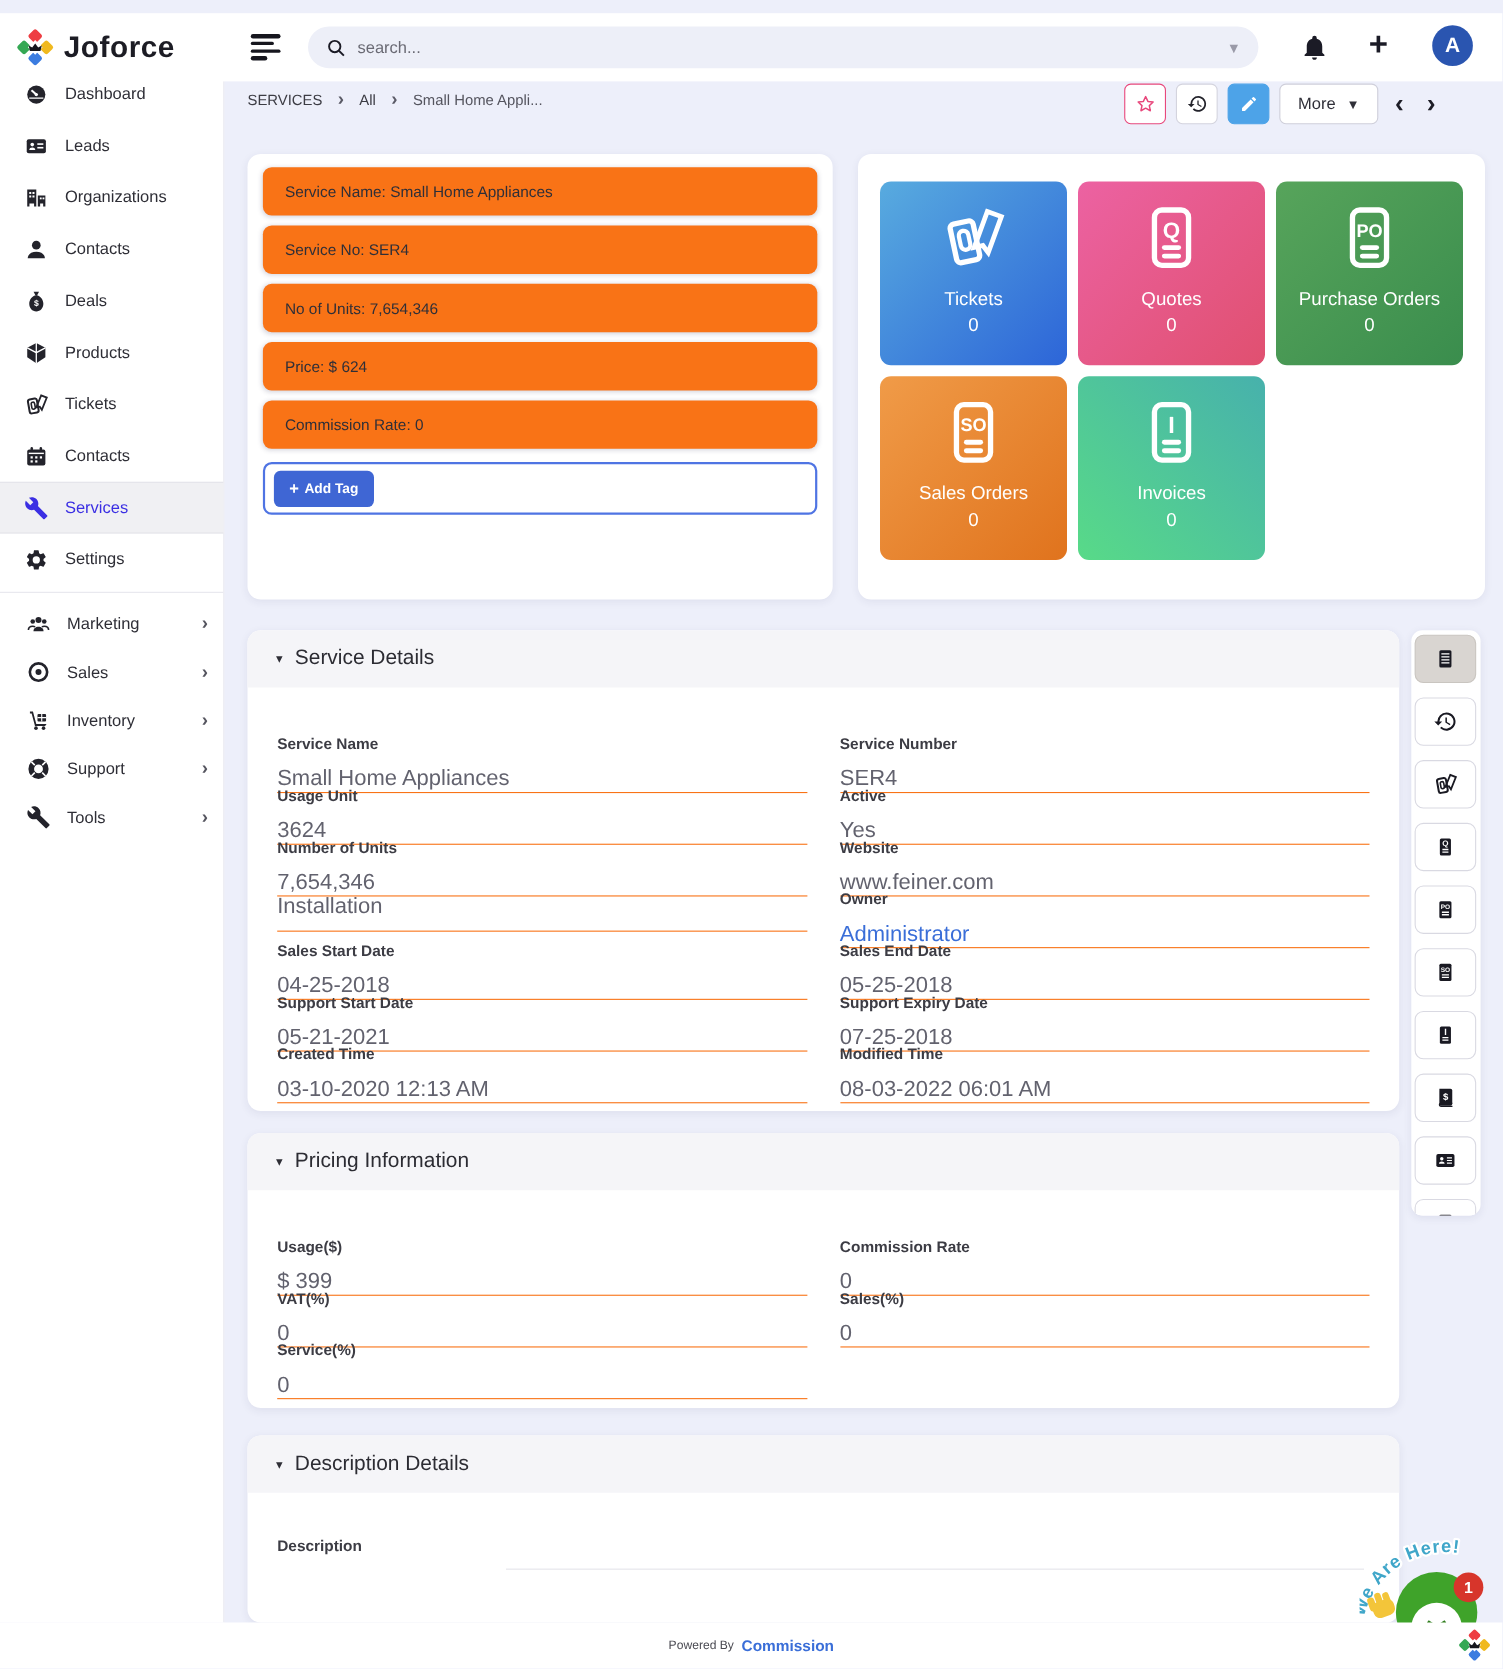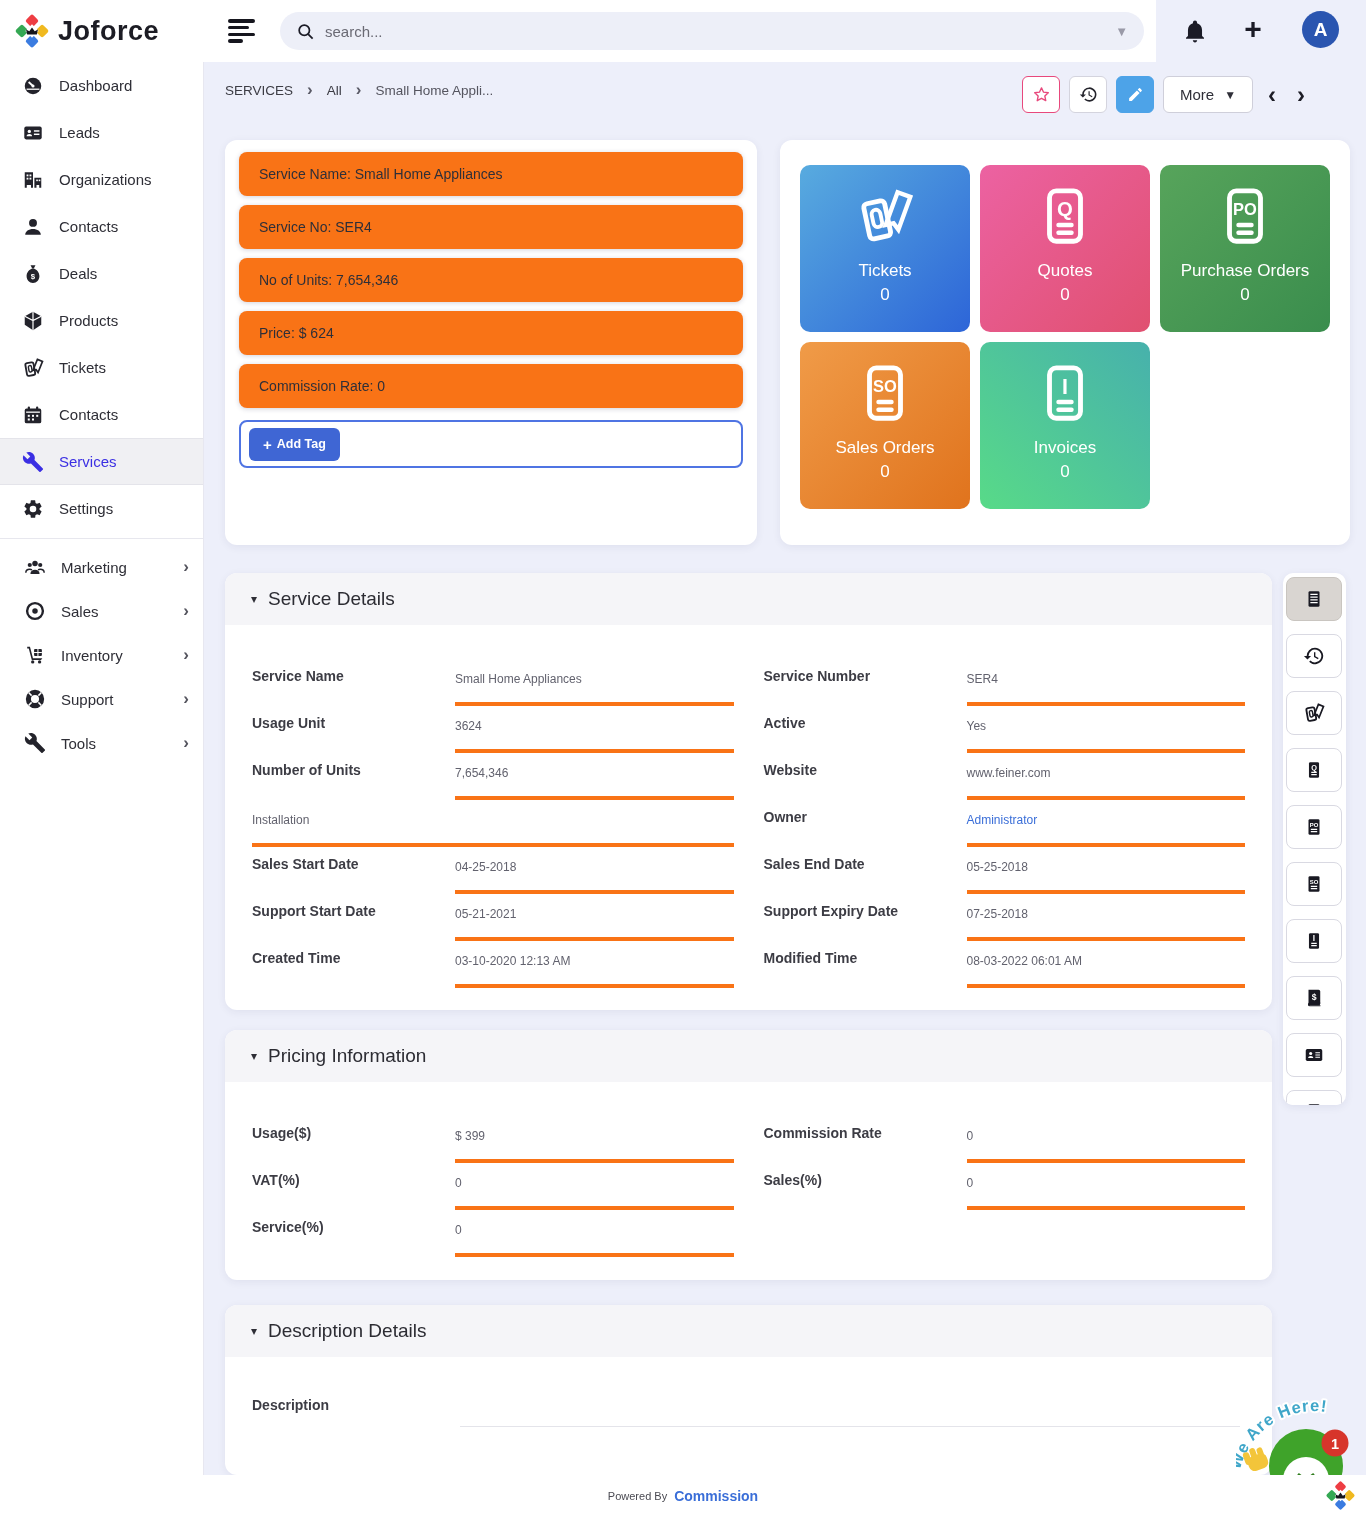--- a/index.html
+++ b/index.html
@@ -1,20 +1,20 @@
 <!DOCTYPE html>
 <html><head>
 <meta charset="utf-8">
 <style>
   * { margin:0; padding:0; box-sizing:border-box; }
   html,body { width:1366px; height:1517px; }
   body { font-family:"Liberation Sans","DejaVu Sans",sans-serif; background:#edeffa; position:relative; overflow:hidden; color:#333; }
 
   
-  .topbar { position:absolute; left:0; top:0; width:1156px; height:62px; background:#fff; z-index:5; }
+  .topbar { position:absolute; left:0; top:12px; width:1366px; height:62px; background:#fff; z-index:5; }
   .logo { position:absolute; left:14px; top:13px; display:flex; align-items:center; gap:8px; }
   .logo-diamond { width:36px; height:36px; }
   .logo-text { font-size:27px; font-weight:700; color:#1c1c24; letter-spacing:.5px; }
   .hamburger { position:absolute; left:228px; top:19px; width:28px; height:25px; cursor:pointer; }
   .hamburger i { display:block; background:#16161e; height:3.6px; border-radius:2px; margin-bottom:3.2px; }
   .hamburger i:nth-child(1){width:27px}.hamburger i:nth-child(2){width:21px}
   .hamburger i:nth-child(3){width:27px}.hamburger i:nth-child(4){width:15px}
   .searchbox { position:absolute; left:280px; top:12px; width:864px; height:38px; background:#edeff8; border-radius:19px; display:flex; align-items:center; padding:0 16px; }
   .searchbox svg { flex:none; }
   .searchbox input { flex:1; border:none; outline:none; background:transparent; font-size:15px; color:#444; margin-left:10px; font-family:inherit; }
@@ -63,23 +63,23 @@
   .tile svg { width:62px; height:62px; }
   .tile-label { font-size:17px; margin-top:8px; }
   .tile-count { font-size:17px; margin-top:4px; }
 
   .section-card { left:21px; width:1047px; }
   .sec-head { height:52px; background:#f5f5f8; border-radius:12px 12px 0 0; display:flex; align-items:center; gap:11px; padding:0 26px; }
   .sec-tri { font-size:12px; color:#2e2e36; }
   .sec-title { font-size:19px; color:#2c2c33; }
   .sec-body { padding:34px 27px 0 27px; display:flex; gap:30px; }
   .dcol { width:483px; }
-  .drow { display:flex; height:47px; }
+  .drow { display:flex; height:47px;flex-direction:column; }
   .dlabel { width:203px; flex:none; font-size:14px; font-weight:700; color:#3c3c44; padding-top:9px; }
-  .dval { flex:1; border-bottom:4px solid #f97316; font-size:12px; color:#62626e; padding-top:13px; }
+  .dval { flex:1; border-bottom:1px solid #f97316; font-size:20px; color:#62626e; padding-top:13px; }
   .dval.link { color:#3a6ed8; cursor:pointer; }
 
   .details-card { top:511px; height:437px; }
   .pricing-card { top:968px; height:250px; }
   .desc-card { top:1243px; height:170px; }
   .desc-body { padding:40px 32px 0 27px; display:flex; }
   .desc-label { width:208px; flex:none; font-size:14px; font-weight:700; color:#3c3c44; }
   .desc-val { flex:1; border-bottom:1px solid #e4e4ea; height:30px; font-size:14px; color:#62626e; }
 
   

